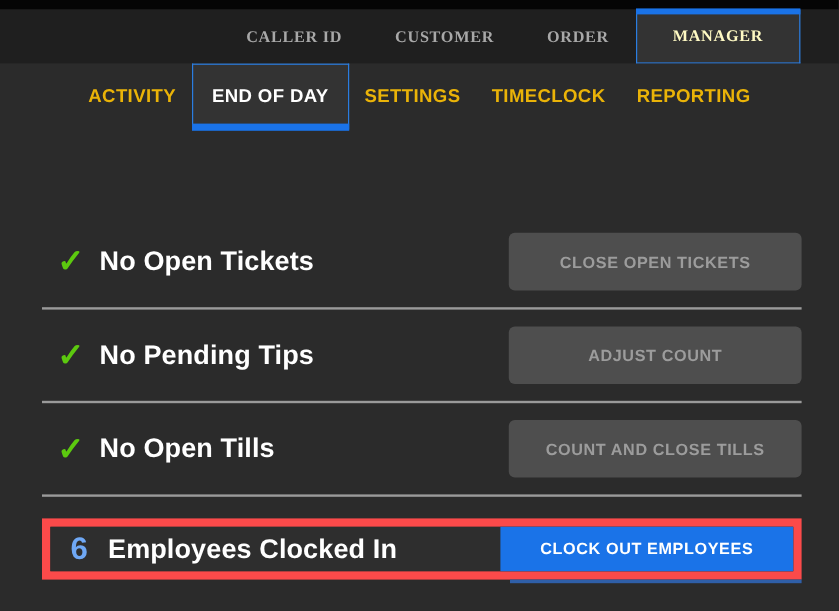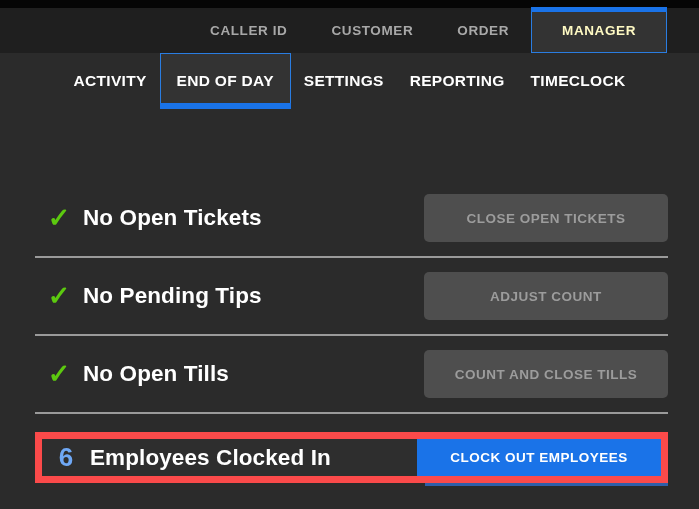--- a/index.html
+++ b/index.html
@@ -35,20 +35,21 @@
   
   .primary-nav {
     position: absolute;
     top: 8px; left: 0;
     width: 699px;
     height: 45px;
     background: #1f1f1f;
     display: flex;
     align-items: stretch;
     justify-content: flex-end;
+    font-family: Liberation Serif, serif;
   }
 
   .pnav-item {
     display: flex;
     align-items: center;
     justify-content: center;
     padding: 0 22px;
     font-size: 13.5px;
     font-weight: bold;
     letter-spacing: 0.6px;
@@ -88,21 +89,21 @@
   }
 
   .snav-item {
     display: flex;
     align-items: center;
     justify-content: center;
     padding: 0 13px;
     font-size: 15.5px;
     font-weight: bold;
     letter-spacing: 0.3px;
-    color: #ffffff;
+    color: #eab308;
     position: relative;
     white-space: nowrap;
   }
 
   .snav-item.active {
     background: #333333;
     color: #ffffff;
     border: 1px solid #2a7de1;
     border-bottom: none;
     padding: 0 16px;
@@ -251,24 +252,24 @@
     <div class="snav-item">
       <span>ACTIVITY</span>
     </div>
     <div class="snav-item active">
       <span>END OF DAY</span>
     </div>
     <div class="snav-item">
       <span>SETTINGS</span>
     </div>
     <div class="snav-item">
+      <span>TIMECLOCK</span>
+    </div>
+    <div class="snav-item">
       <span>REPORTING</span>
-    </div>
-    <div class="snav-item">
-      <span>TIMECLOCK</span>
     </div>
   </nav>
 
   <section class="checklist">
 
     <div class="check-row">
       <span class="row-icon">✓</span>
       <span class="row-label">No Open Tickets</span>
       <button class="row-btn">CLOSE OPEN TICKETS</button>
     </div>

